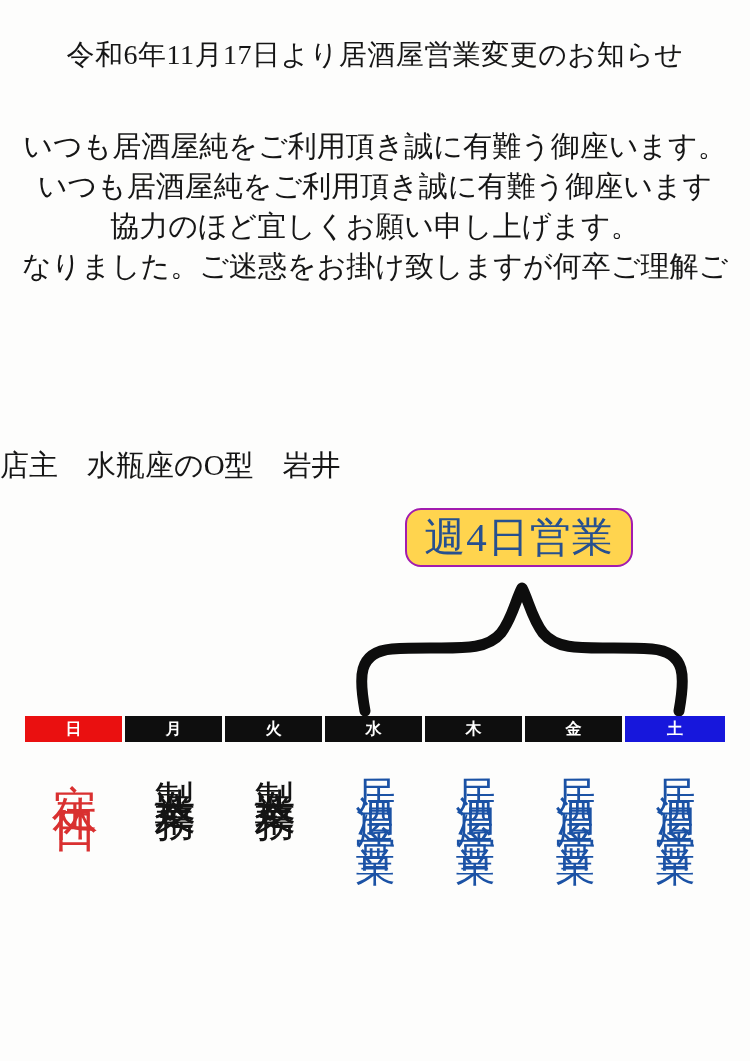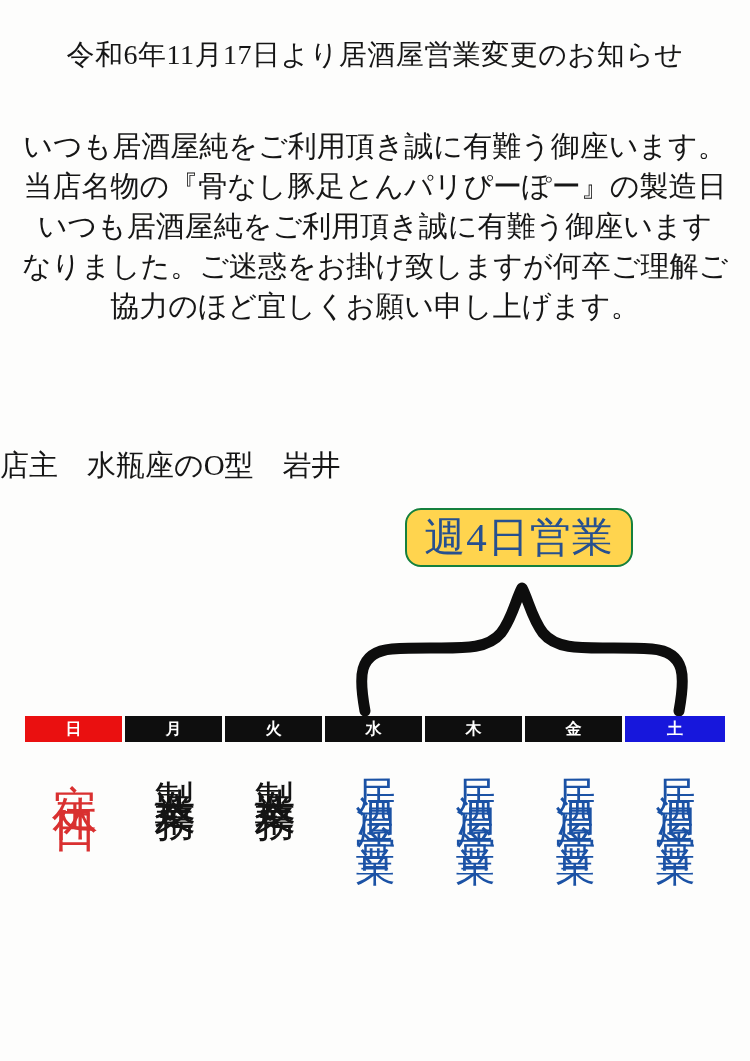--- a/index.html
+++ b/index.html
@@ -48,21 +48,21 @@
     font-size: 29px;
     color: #161616;
   }
 
   
   .badge {
     position: absolute;
     left: 405px; top: 508px;
     width: 228px; height: 59px;
     border-radius: 16px;
-    border: 2px solid #15803d;
+    border: 2px solid #a21caf;
     box-sizing: border-box;
     display: flex;
     align-items: center;
     justify-content: center;
     font-size: 41px;
     letter-spacing: 1px;
   }
 
   
   .brace-wrap {
@@ -110,24 +110,23 @@
 </style>
 </head>
 <body>
 
 <div class="page">
 
   <h1 class="title">令和6年11月17日より居酒屋営業変更のお知らせ</h1>
 
   <div class="body-text">
     <div>いつも居酒屋純をご利用頂き誠に有難う御座います。</div>
-    <div>当店名物の『骨なし豚足とんパリぴーぽー』の製造日</div>
     <div>いつも居酒屋純をご利用頂き誠に有難う御座います</div>
+    <div>協力のほど宜しくお願い申し上げます。</div>
     <div>なりました。ご迷惑をお掛け致しますが何卒ご理解ご</div>
-    <div>協力のほど宜しくお願い申し上げます。</div>
   </div>
 
   <div class="owner-line">店主　水瓶座のO型　岩井</div>
 
   <div class="badge" style="background-color: rgb(255, 212, 78); color: rgb(39, 80, 143);">週4日営業</div>
 
   <div class="brace-wrap">
     <svg width="345" height="134" viewBox="0 0 345 134" xmlns="http://www.w3.org/2000/svg">
       <path d="M 15 129
                C 9 96, 7 70, 42 67

